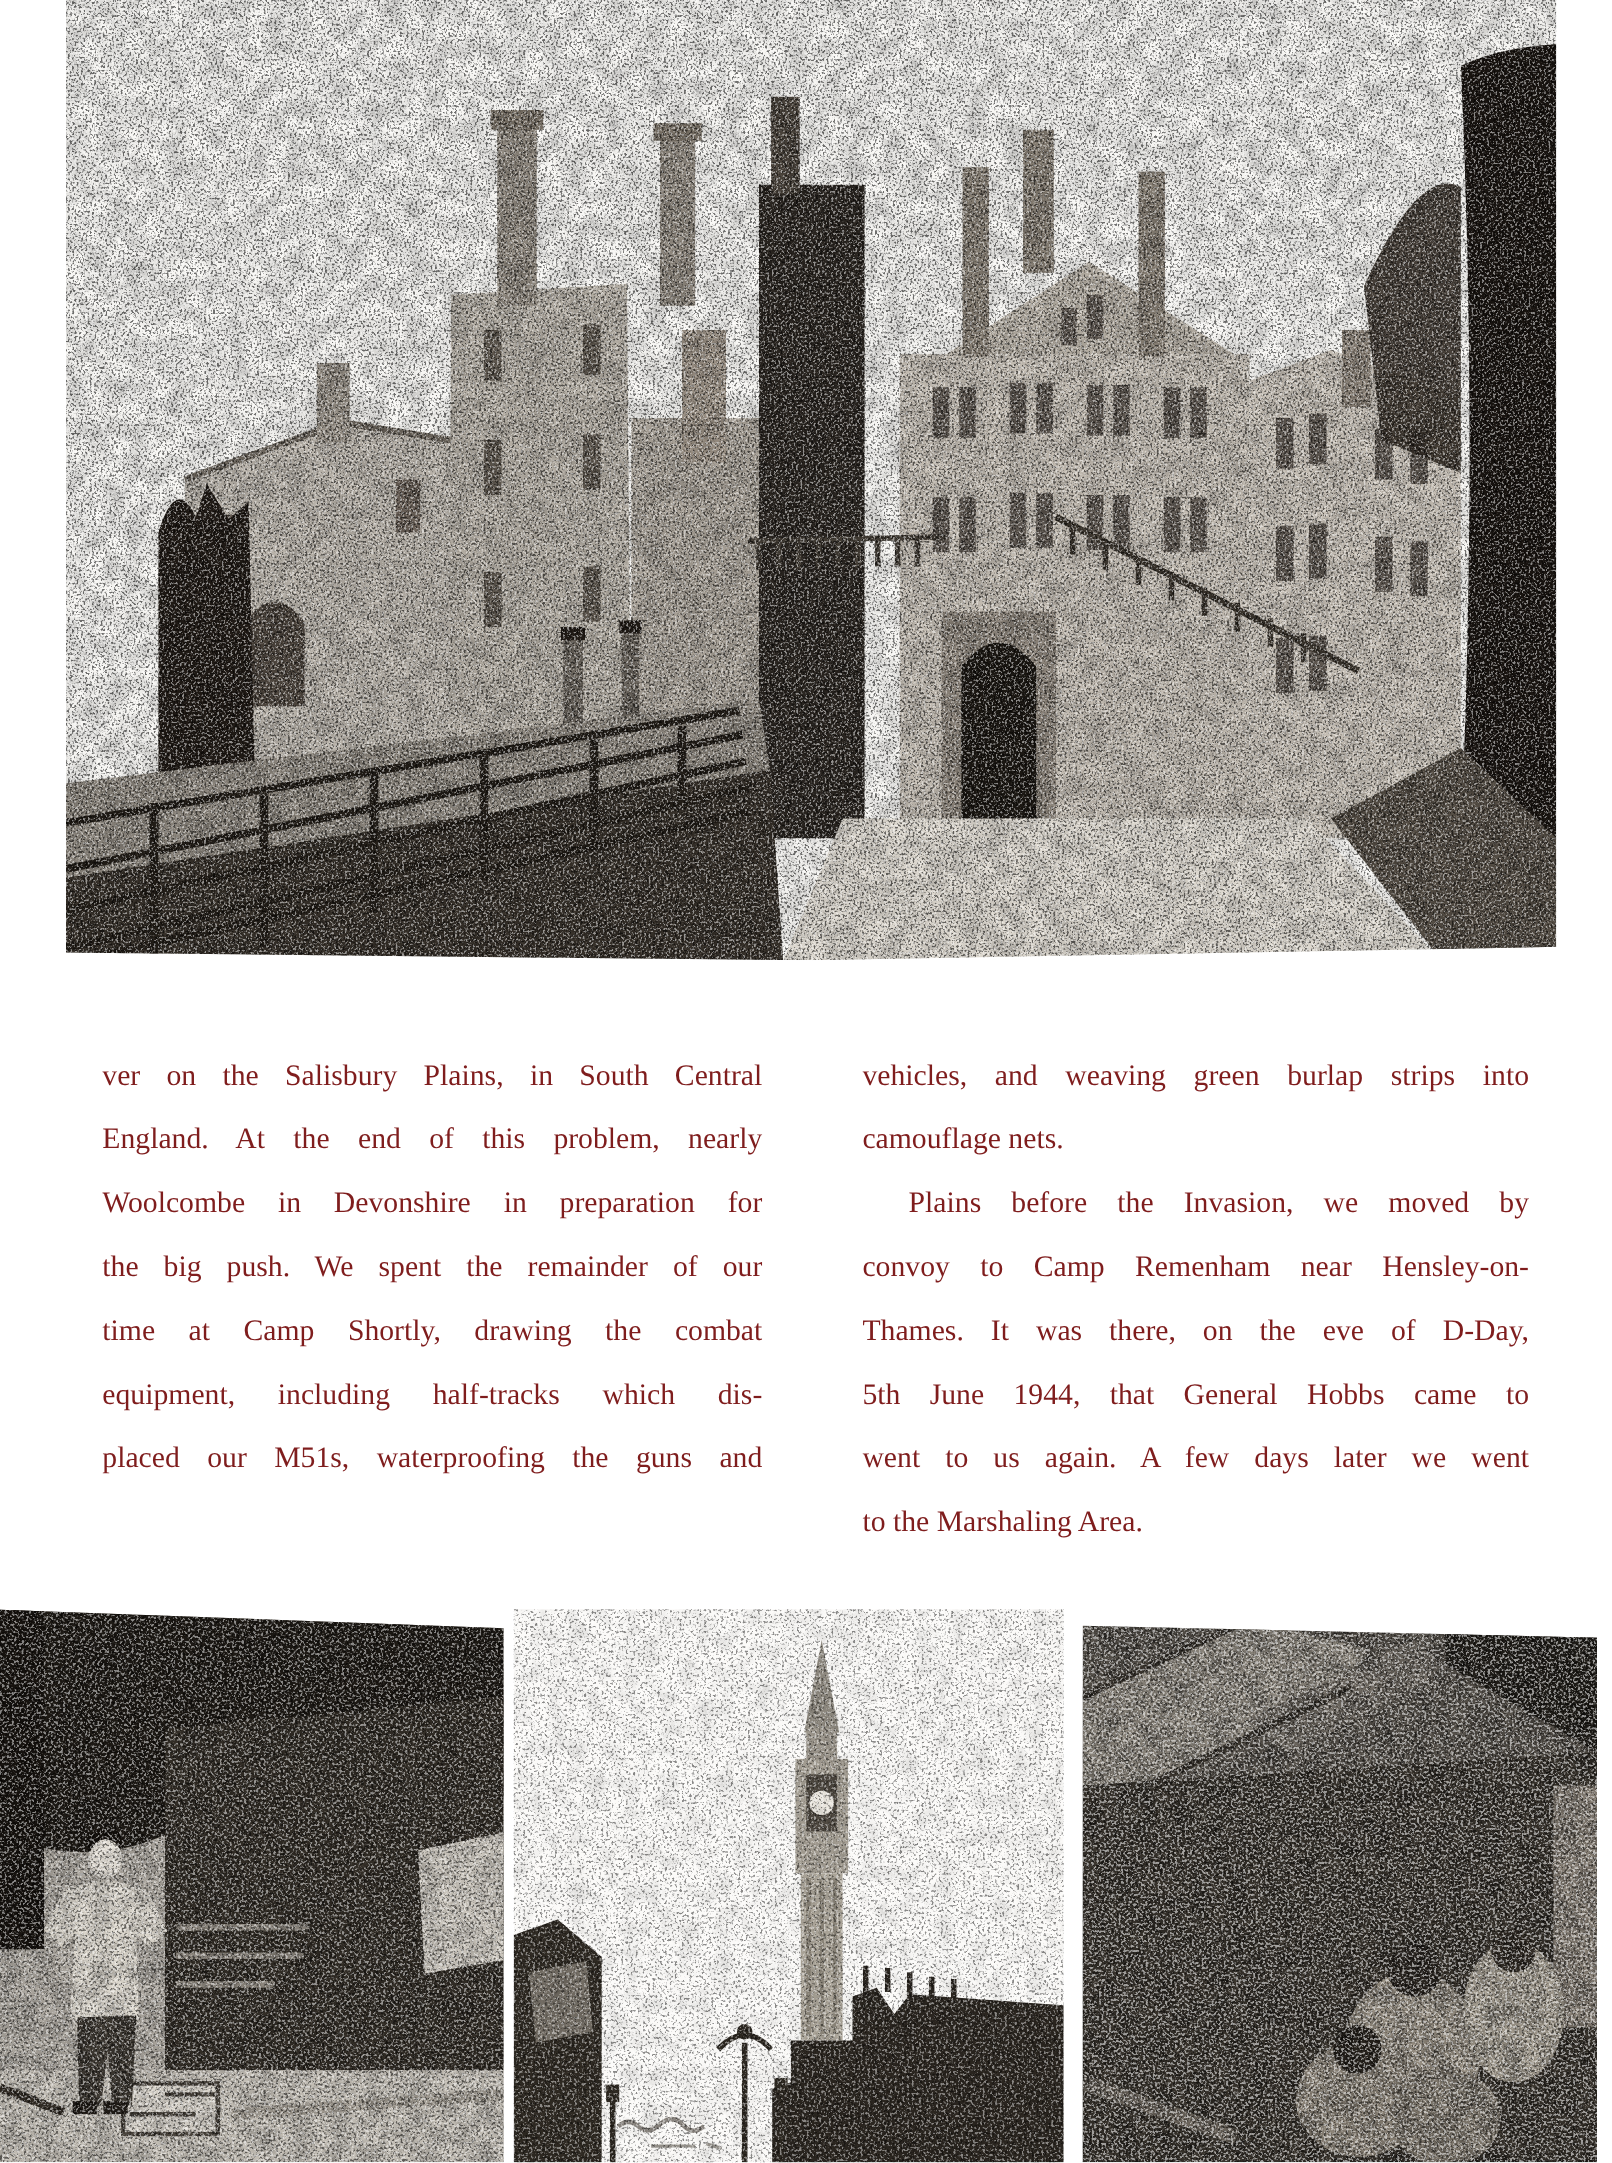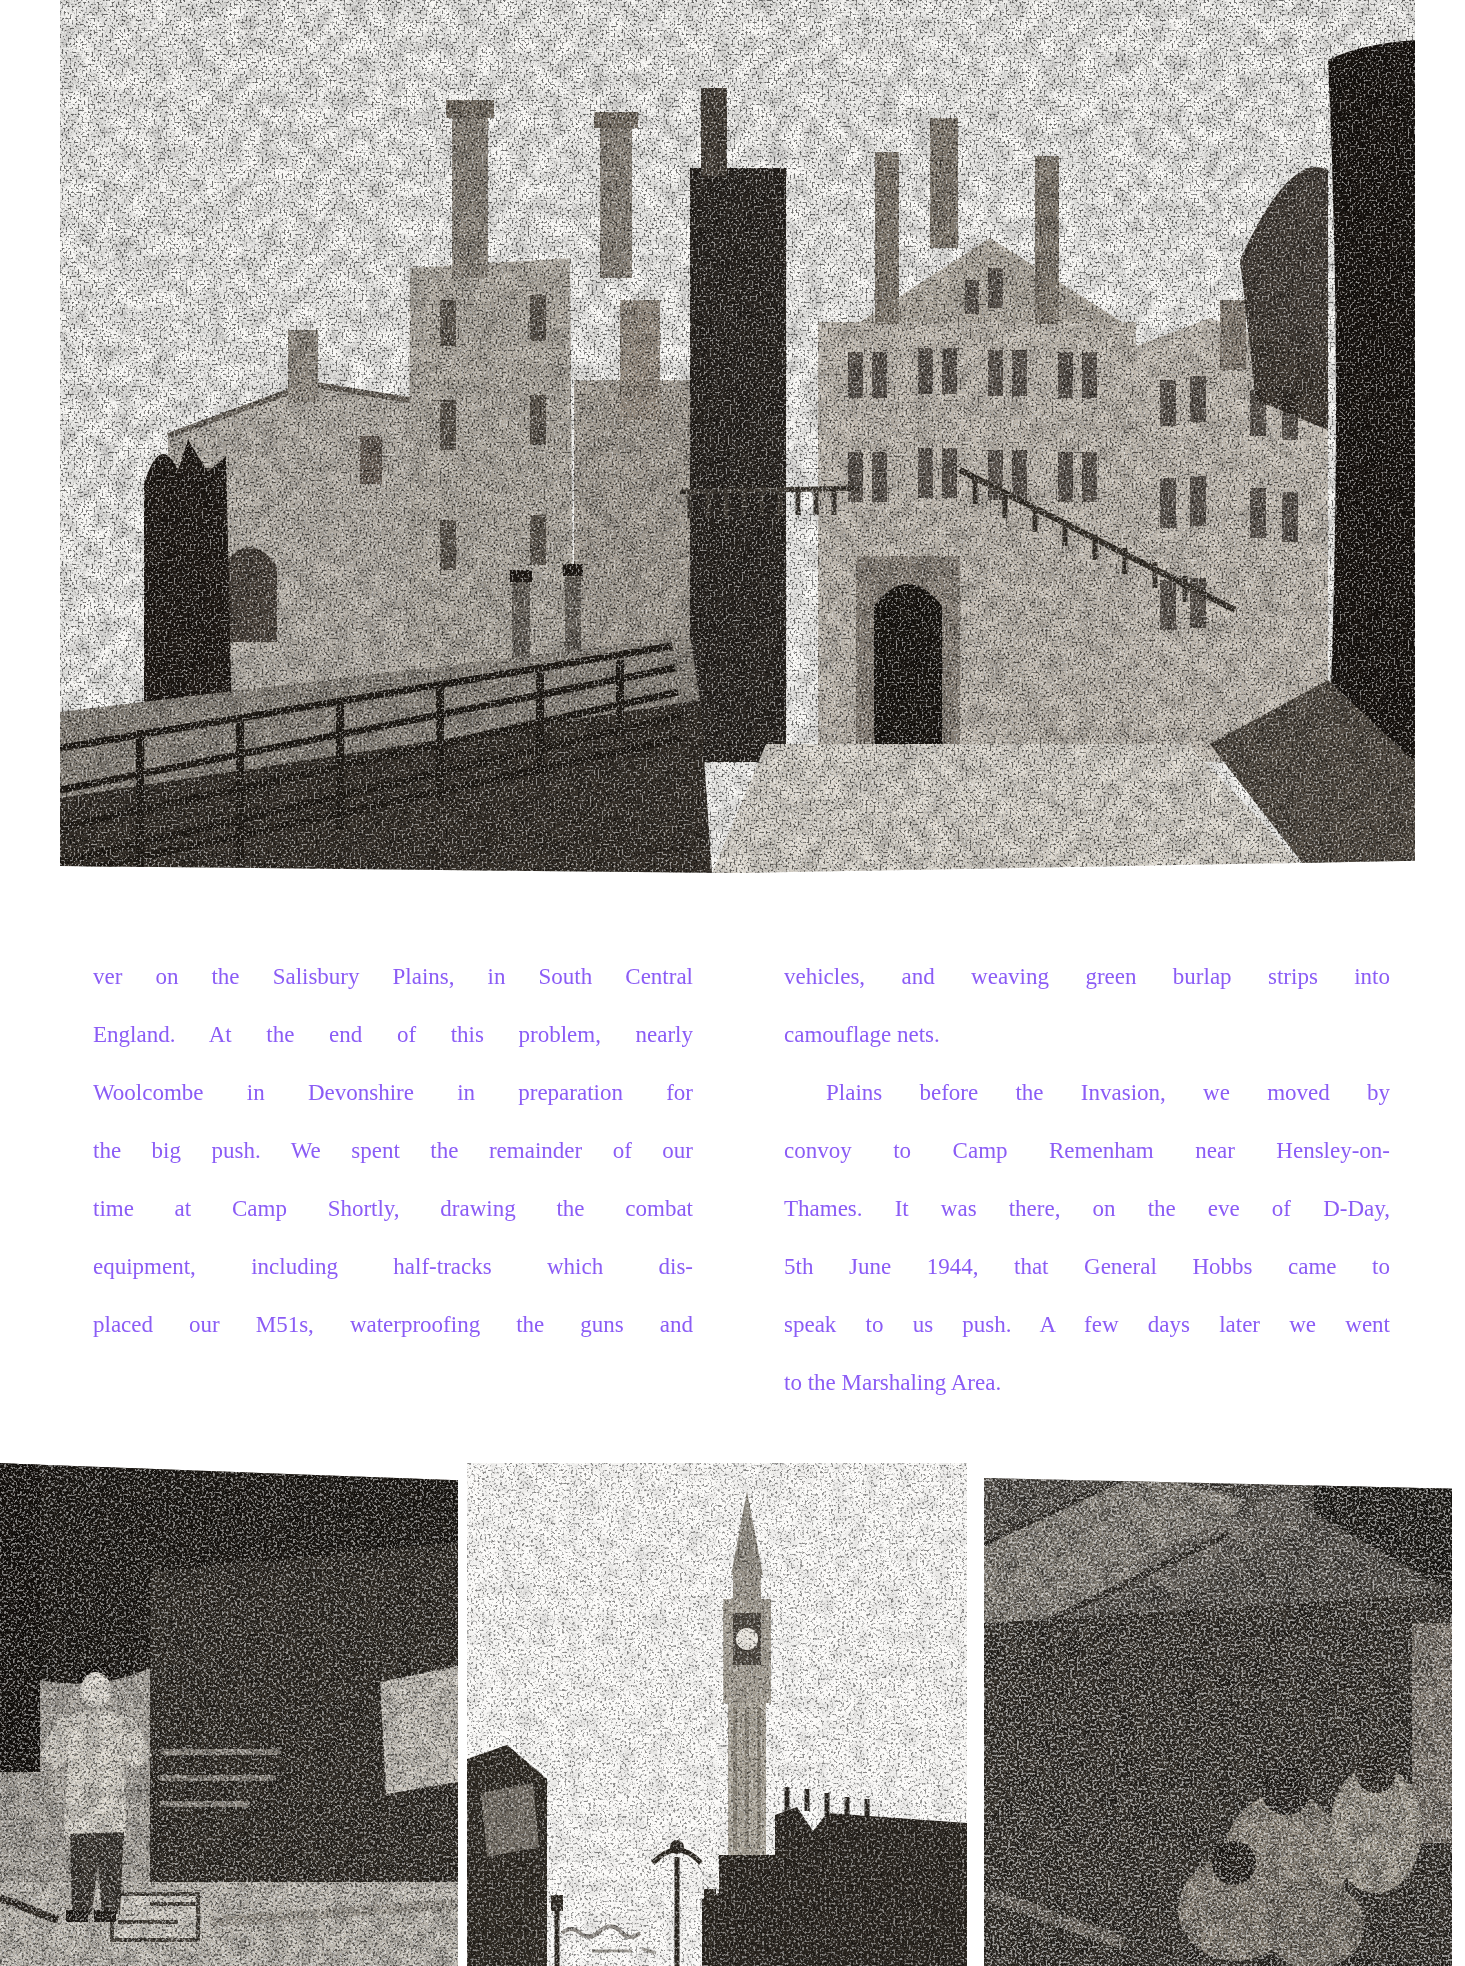--- a/index.html
+++ b/index.html
@@ -10,21 +10,21 @@
   }
   .photo{position:absolute;}
   .photo svg{display:block;width:100%;height:100%;}
   .ph-top{left:60px;top:0;width:1355px;height:873px;
     clip-path:polygon(0 0,100% 0,100% 98.6%,50% 100%,0 99.2%);}
   .ph-bl{left:0;top:1452px;width:458px;height:514px;
     clip-path:polygon(0 2.2%,100% 5.5%,100% 100%,0 100%);}
   .ph-bm{left:467px;top:1463px;width:500px;height:503px;}
   .ph-br{left:984px;top:1473px;width:468px;height:493px;
     clip-path:polygon(0 1%,100% 3.2%,100% 100%,0 100%);}
-  .col{position:absolute;color:#8b5cf6;font-size:23px;line-height:58px;}
+  .col{position:absolute;color:#7f1d1d;font-size:27px;line-height:58px;}
   .col-left{left:93px;top:948px;width:600px;}
   .col-right{left:784px;top:948px;width:606px;}
   .line{height:58px;overflow:hidden;}
   .just{text-align:justify;text-align-last:justify;}
   .indent{text-indent:42px;}
 </style>
 </head>
 <body>
 
 <div class="photo ph-top">
@@ -167,21 +167,21 @@
     <div class="line just">equipment, including half-tracks which dis-</div>
     <div class="line just">placed our M51s, waterproofing the guns and</div>
   </div>
 <div class="col col-right">
     <div class="line just">vehicles, and weaving green burlap strips into</div>
     <div class="line">camouflage nets.</div>
     <div class="line just indent">Plains before the Invasion, we moved by</div>
     <div class="line just">convoy to Camp Remenham near Hensley-on-</div>
     <div class="line just">Thames.  It was there, on the eve of D-Day,</div>
     <div class="line just">5th June 1944, that General Hobbs came to</div>
-    <div class="line just">speak to us push.  A few days later we went</div>
+    <div class="line just">went to us again.  A few days later we went</div>
     <div class="line">to the Marshaling Area.</div>
   </div>
 
 <div class="photo ph-bl">
 <svg viewBox="0 0 458 514" preserveAspectRatio="none">
   <defs>
     <filter id="l_m" x="-5%" y="-5%" width="110%" height="110%">
       <feTurbulence type="fractalNoise" baseFrequency="0.06" numOctaves="3" seed="14"></feTurbulence>
       <feColorMatrix type="matrix" values="0 0 0 0 0  0 0 0 0 0  0 0 0 0 0  1.3 0 0 0 -0.4"></feColorMatrix>
     </filter>

